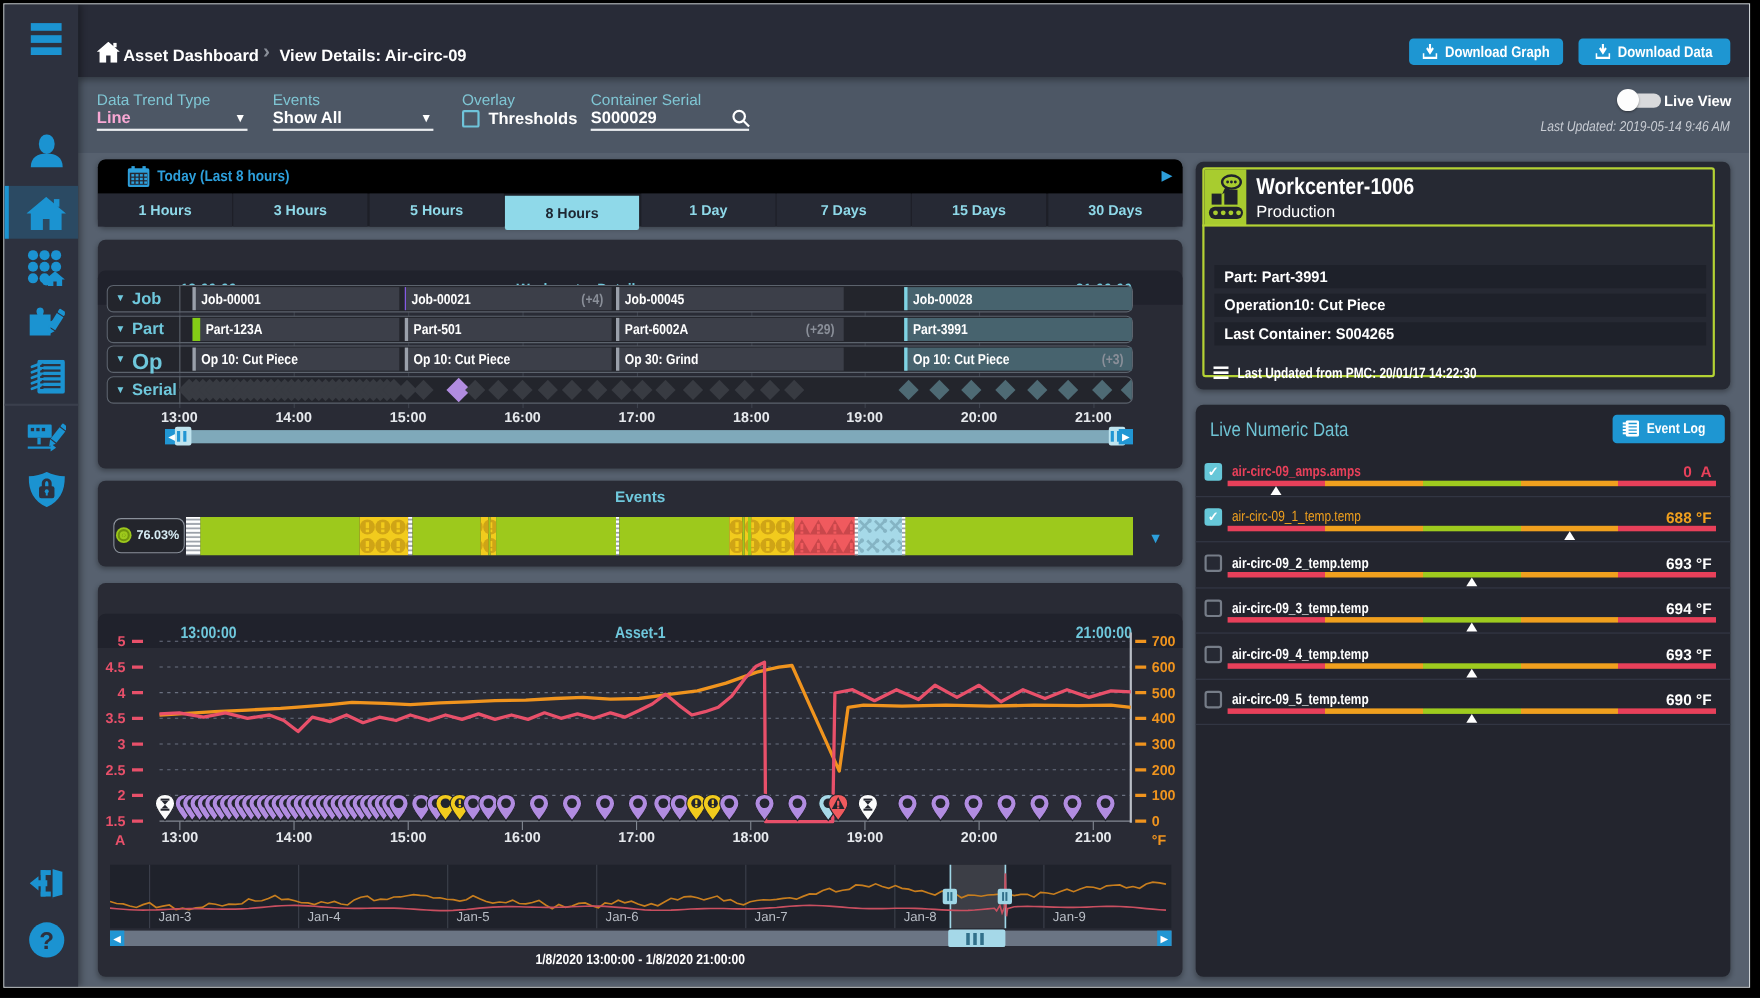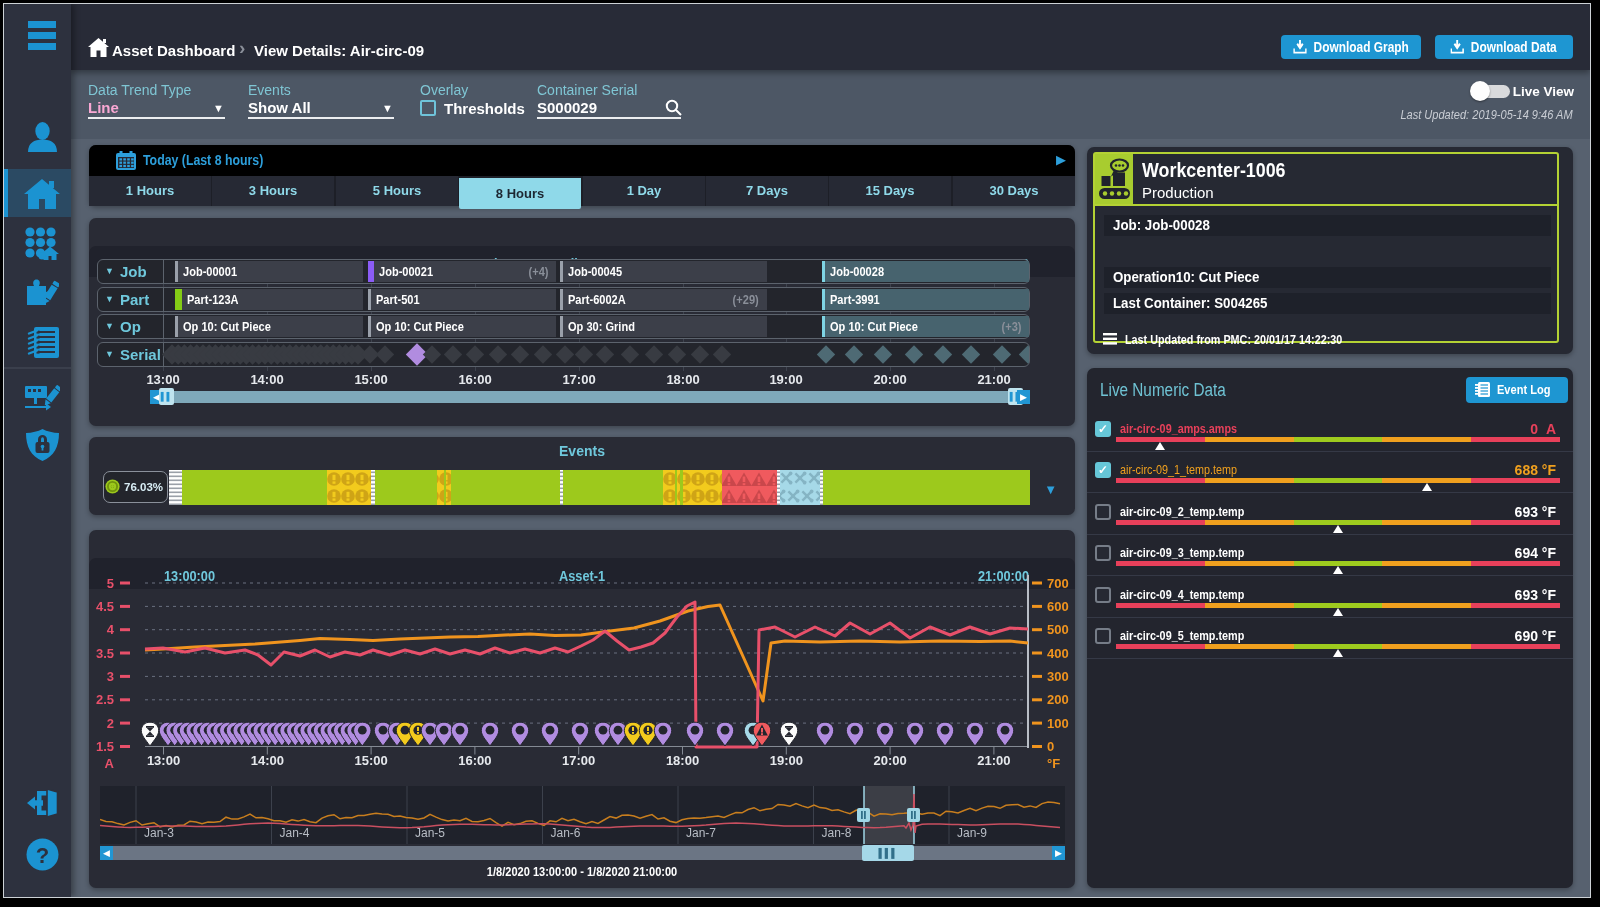--- a/index.html
+++ b/index.html
@@ -227,36 +227,36 @@
 <div class="abs" style="left:490px;top:41px;width:1px;height:112px;background:#3d424d"></div>
 <div class="abs" style="left:594px;top:41px;width:1px;height:112px;background:#3d424d"></div>
 <div class="abs" style="left:697px;top:41px;width:1px;height:112px;background:#3d424d"></div>
 <div class="abs" style="left:801px;top:41px;width:1px;height:112px;background:#3d424d"></div>
 <div class="abs" style="left:905px;top:41px;width:1px;height:112px;background:#3d424d"></div>
 <div class="abs" style="left:8px;top:41px;width:933px;height:25px;border:1px solid #5c636d;border-radius:6px;background:#23252c"></div>
 <div class="abs" style="left:16px;top:48px;color:#6fc8dc;font-size:9px">▼</div>
 <div class="abs" style="left:31px;top:45px;color:#6fc8dc;font-size:15px;font-weight:bold">Job</div>
 <div class="abs" style="left:74px;top:41px;width:1px;height:25px;background:#5c636d"></div>
 <div class="abs" style="left:86px;top:43px;width:188px;height:21px;background:#3c3f49;border-left:3px solid #9aa0aa;color:#fff;font-size:13px;font-weight:bold;line-height:21px;padding-left:5px;white-space:nowrap;overflow:hidden"><span class="si">Job-00001</span></div>
-<div class="abs" style="left:279px;top:43px;width:188px;height:21px;background:#3c3f49;border-left:6px solid #8b5cf6;color:#fff;font-size:13px;font-weight:bold;line-height:21px;padding-left:5px;white-space:nowrap;overflow:hidden"><span class="si">Job-00021</span></div>
+<div class="abs" style="left:279px;top:43px;width:188px;height:21px;background:#3c3f49;border-left:1px solid #8b5cf6;color:#fff;font-size:13px;font-weight:bold;line-height:21px;padding-left:5px;white-space:nowrap;overflow:hidden"><span class="si">Job-00021</span></div>
 <div class="abs" style="left:279px;top:43px;width:180px;text-align:right;color:#8a8f99;font-size:13px;font-weight:bold;line-height:21px"><span class="sir">(+4)</span></div>
 <div class="abs" style="left:471px;top:43px;width:207px;height:21px;background:#3c3f49;border-left:3px solid #9aa0aa;color:#fff;font-size:13px;font-weight:bold;line-height:21px;padding-left:5px;white-space:nowrap;overflow:hidden"><span class="si">Job-00045</span></div>
 <div class="abs" style="left:733px;top:43px;width:207px;height:21px;background:#47636e;border-left:3px solid #7fd4e4;color:#fff;font-size:13px;font-weight:bold;line-height:21px;padding-left:5px"><span class="si">Job-00028</span></div>
 <div class="abs" style="left:8px;top:69px;width:933px;height:25px;border:1px solid #5c636d;border-radius:6px;background:#23252c"></div>
 <div class="abs" style="left:16px;top:76px;color:#6fc8dc;font-size:9px">▼</div>
 <div class="abs" style="left:31px;top:73px;color:#6fc8dc;font-size:15px;font-weight:bold">Part</div>
 <div class="abs" style="left:74px;top:69px;width:1px;height:25px;background:#5c636d"></div>
 <div class="abs" style="left:86px;top:71px;width:188px;height:21px;background:#3c3f49;border-left:7px solid #84cc16;color:#fff;font-size:13px;font-weight:bold;line-height:21px;padding-left:5px;white-space:nowrap;overflow:hidden"><span class="si">Part-123A</span></div>
 <div class="abs" style="left:279px;top:71px;width:188px;height:21px;background:#3c3f49;border-left:3px solid #9aa0aa;color:#fff;font-size:13px;font-weight:bold;line-height:21px;padding-left:5px;white-space:nowrap;overflow:hidden"><span class="si">Part-501</span></div>
 <div class="abs" style="left:471px;top:71px;width:207px;height:21px;background:#3c3f49;border-left:3px solid #9aa0aa;color:#fff;font-size:13px;font-weight:bold;line-height:21px;padding-left:5px;white-space:nowrap;overflow:hidden"><span class="si">Part-6002A</span></div>
 <div class="abs" style="left:471px;top:71px;width:199px;text-align:right;color:#8a8f99;font-size:13px;font-weight:bold;line-height:21px"><span class="sir">(+29)</span></div>
 <div class="abs" style="left:733px;top:71px;width:207px;height:21px;background:#47636e;border-left:3px solid #7fd4e4;color:#fff;font-size:13px;font-weight:bold;line-height:21px;padding-left:5px"><span class="si">Part-3991</span></div>
 <div class="abs" style="left:8px;top:96px;width:933px;height:25px;border:1px solid #5c636d;border-radius:6px;background:#23252c"></div>
 <div class="abs" style="left:16px;top:103px;color:#6fc8dc;font-size:9px">▼</div>
-<div class="abs" style="left:31px;top:100px;color:#6fc8dc;font-size:15px;font-weight:bold">Op</div>
+<div class="abs" style="left:31px;top:100px;color:#6fc8dc;font-size:20px;font-weight:bold">Op</div>
 <div class="abs" style="left:74px;top:96px;width:1px;height:25px;background:#5c636d"></div>
 <div class="abs" style="left:86px;top:98px;width:188px;height:21px;background:#3c3f49;border-left:3px solid #9aa0aa;color:#fff;font-size:13px;font-weight:bold;line-height:21px;padding-left:5px;white-space:nowrap;overflow:hidden"><span class="si">Op 10: Cut Piece</span></div>
 <div class="abs" style="left:279px;top:98px;width:188px;height:21px;background:#3c3f49;border-left:3px solid #9aa0aa;color:#fff;font-size:13px;font-weight:bold;line-height:21px;padding-left:5px;white-space:nowrap;overflow:hidden"><span class="si">Op 10: Cut Piece</span></div>
 <div class="abs" style="left:471px;top:98px;width:207px;height:21px;background:#3c3f49;border-left:3px solid #9aa0aa;color:#fff;font-size:13px;font-weight:bold;line-height:21px;padding-left:5px;white-space:nowrap;overflow:hidden"><span class="si">Op 30: Grind</span></div>
 <div class="abs" style="left:733px;top:98px;width:207px;height:21px;background:#47636e;border-left:3px solid #7fd4e4;color:#fff;font-size:13px;font-weight:bold;line-height:21px;padding-left:5px"><span class="si">Op 10: Cut Piece</span></div>
 <div class="abs" style="left:733px;top:98px;width:199px;text-align:right;color:#8a8f99;font-size:13px;font-weight:bold;line-height:21px"><span class="sir">(+3)</span></div>
 <div class="abs" style="left:8px;top:124px;width:933px;height:25px;border:1px solid #5c636d;border-radius:6px;background:#23252c"></div>
 <div class="abs" style="left:16px;top:131px;color:#6fc8dc;font-size:9px">▼</div>
 <div class="abs" style="left:31px;top:128px;color:#6fc8dc;font-size:15px;font-weight:bold">Serial</div>
 <div class="abs" style="left:74px;top:124px;width:1px;height:25px;background:#5c636d"></div>
@@ -1026,21 +1026,21 @@
         <g fill="#a8cc2f">
           <circle cx="7" cy="35.5" r="2.2"></circle>
           <circle cx="14" cy="35.5" r="2.2"></circle>
           <circle cx="21" cy="35.5" r="2.2"></circle>
           <circle cx="28" cy="35.5" r="2.2"></circle>
         </g>
       </svg>
 <div class="abs" style="left:55px;top:11px;color:#fff;font-size:21px;font-weight:bold"><span class="si">Workcenter-1006</span></div>
 <div class="abs" style="left:55px;top:37px;color:#fff;font-size:15px">Production</div>
 <div class="abs" style="left:6px;top:57px;width:466px;height:2px;background:#b4d234"></div>
-<div class="abs" style="left:17px;top:68px;width:447px;height:21px;background:#1e212a;color:#fff;font-size:14px;font-weight:bold;line-height:21px;padding-left:9px"><span class="si" style="transform:scaleX(0.95)">Job: Job-00028</span></div>
+<div class="abs" style="left:17px;top:94px;width:447px;height:21px;background:#1e212a;color:#fff;font-size:14px;font-weight:bold;line-height:21px;padding-left:9px"><span class="si" style="transform:scaleX(0.95)">Part: Part-3991</span></div>
 <div class="abs" style="left:17px;top:120px;width:447px;height:21px;background:#1e212a;color:#fff;font-size:14px;font-weight:bold;line-height:21px;padding-left:9px"><span class="si" style="transform:scaleX(0.95)">Operation10: Cut Piece</span></div>
 <div class="abs" style="left:17px;top:146px;width:447px;height:21px;background:#1e212a;color:#fff;font-size:14px;font-weight:bold;line-height:21px;padding-left:9px"><span class="si" style="transform:scaleX(0.95)">Last Container: S004265</span></div>
 <svg class="abs" style="left:16px;top:186px" width="14" height="12">
         <g fill="#fff">
           <rect y="0" width="14" height="2.4"></rect>
           <rect y="4.6" width="14" height="2.4"></rect>
           <rect y="9.2" width="14" height="2.4"></rect>
         </g>
       </svg>
 <div class="abs" style="left:38px;top:185px;color:#fff;font-size:13.5px;font-weight:bold"><span class="si" style="transform:scaleX(0.8)">Last Updated from PMC: 20/01/17 14:22:30</span></div>

